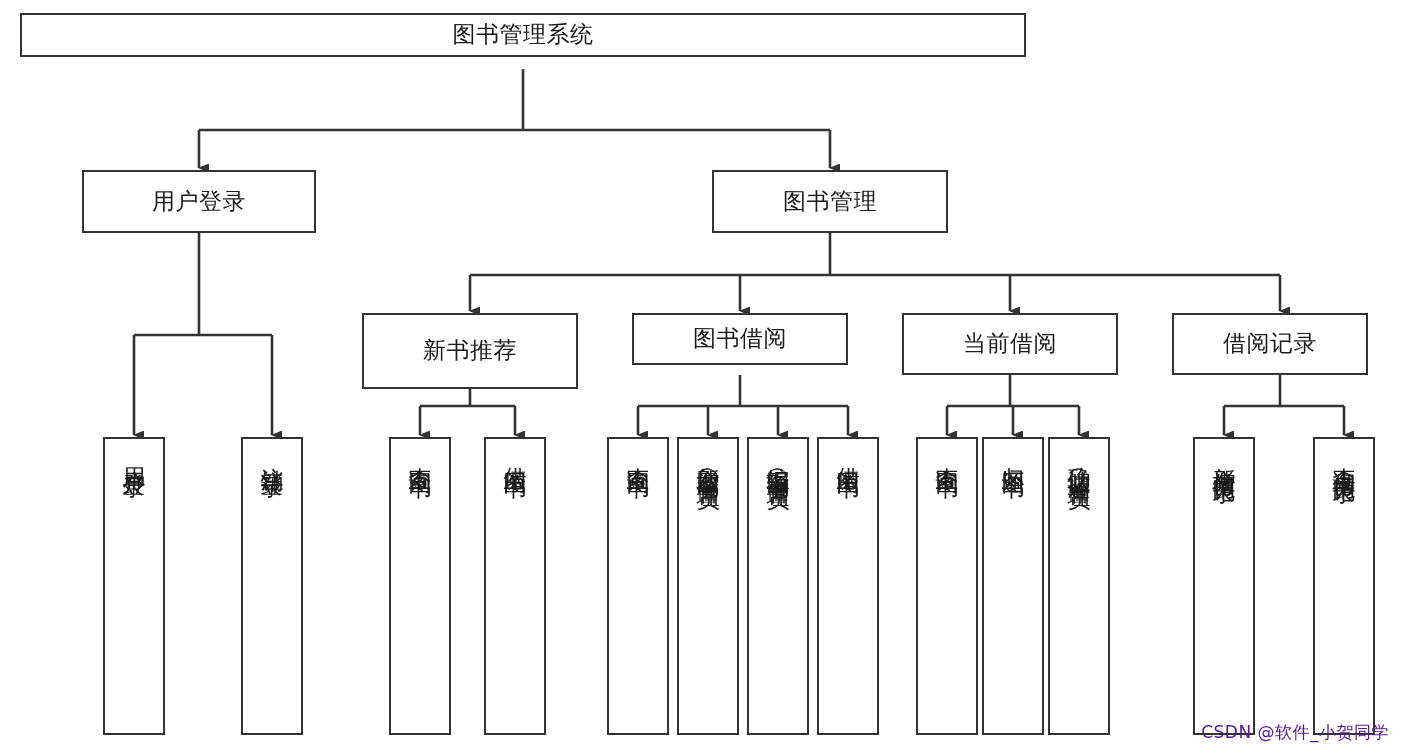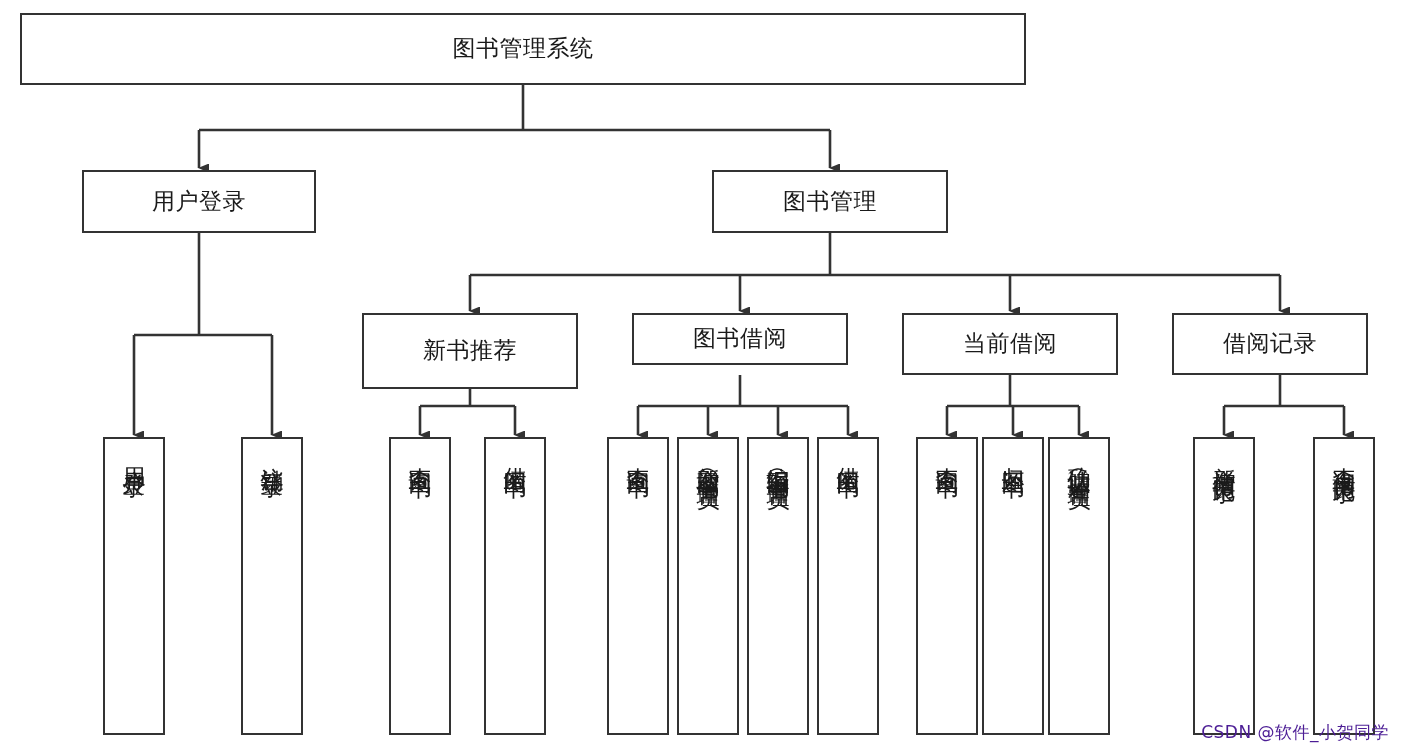--- a/index.html
+++ b/index.html
@@ -108,21 +108,21 @@
         <line x1="1013" y1="406" x2="1013" y2="435" marker-end="url(#arrowhead)"></line>
         <line x1="1079" y1="406" x2="1079" y2="435" marker-end="url(#arrowhead)"></line>
         <line x1="1280" y1="375" x2="1280" y2="406"></line>
         <line x1="1224" y1="406" x2="1344" y2="406"></line>
         <line x1="1224" y1="406" x2="1224" y2="435" marker-end="url(#arrowhead)"></line>
         <line x1="1344" y1="406" x2="1344" y2="435" marker-end="url(#arrowhead)"></line>
       </g>
   </svg>
 
   <div id="node-layer">
-      <div class="node horizontal" style="left: 20px; top: 13px; width: 1006px; height: 72px;">
+      <div class="node horizontal" style="left: 20px; top: 13px; width: 1006px; height: 44px;">
         <span class="label">图书管理系统</span>
       </div>
       <div class="node horizontal" style="left: 82px; top: 170px; width: 234px; height: 63px;">
         <span class="label">用户登录</span>
       </div>
       <div class="node horizontal" style="left: 712px; top: 170px; width: 236px; height: 63px; text-align: center;">
         <span class="label">图书管理</span>
       </div>
       <div class="node horizontal" style="left: 362px; top: 313px; width: 216px; height: 76px;">
         <span class="label">新书推荐</span>

